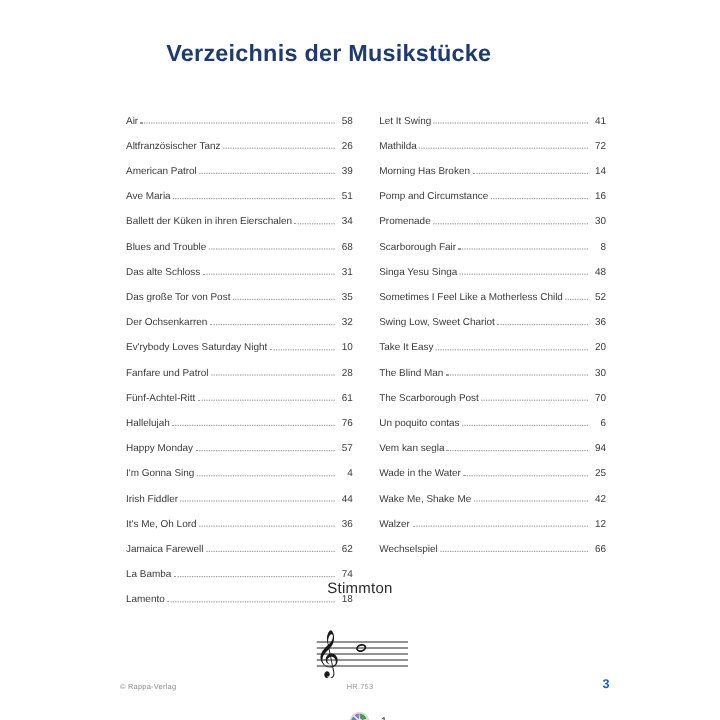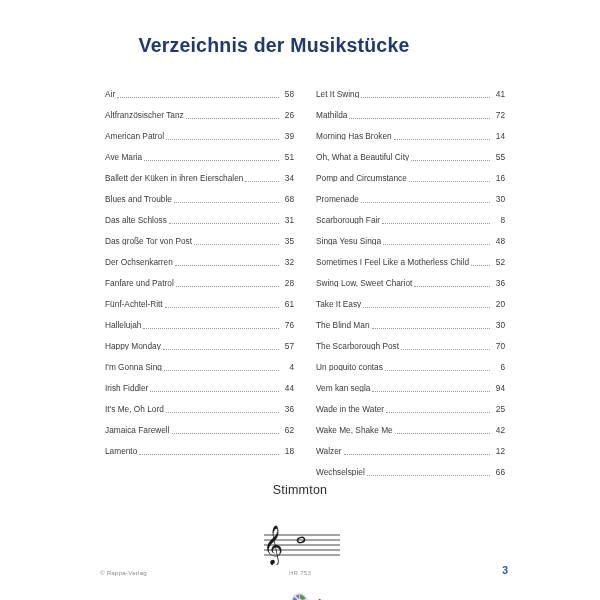--- a/index.html
+++ b/index.html
@@ -42,21 +42,21 @@
     width: 400px;
     display: flex;
     gap: 22px;
   }
   .col {
     width: 189px;
   }
 
   .toc-row {
     display: flex;
-    align-items: flex-start;
+    align-items: center;
     font-size: 8.3px;
     color: #3a3a3a;
     line-height: 1;
     height: 21px;
     white-space: nowrap;
   }
   .toc-title {
     flex: 0 1 auto;
     overflow: hidden;
     text-overflow: clip;
@@ -191,20 +191,25 @@
           <span class="toc-title">Das große Tor von Post</span>
           <span class="toc-dots"></span>
           <span class="toc-page">35</span>
         </div>
         <div class="toc-row">
           <span class="toc-title">Der Ochsenkarren</span>
           <span class="toc-dots"></span>
           <span class="toc-page">32</span>
         </div>
         <div class="toc-row">
+          <span class="toc-title">Ev'rybody Loves Saturday Night</span>
+          <span class="toc-dots"></span>
+          <span class="toc-page">10</span>
+        </div>
+        <div class="toc-row">
           <span class="toc-title">Fanfare und Patrol</span>
           <span class="toc-dots"></span>
           <span class="toc-page">28</span>
         </div>
         <div class="toc-row">
           <span class="toc-title">Fünf-Achtel-Ritt</span>
           <span class="toc-dots"></span>
           <span class="toc-page">61</span>
         </div>
         <div class="toc-row">
@@ -229,20 +234,25 @@
         </div>
         <div class="toc-row">
           <span class="toc-title">It's Me, Oh Lord</span>
           <span class="toc-dots"></span>
           <span class="toc-page">36</span>
         </div>
         <div class="toc-row">
           <span class="toc-title">Jamaica Farewell</span>
           <span class="toc-dots"></span>
           <span class="toc-page">62</span>
+        </div>
+        <div class="toc-row">
+          <span class="toc-title">La Bamba</span>
+          <span class="toc-dots"></span>
+          <span class="toc-page">74</span>
         </div>
         <div class="toc-row">
           <span class="toc-title">Lamento</span>
           <span class="toc-dots"></span>
           <span class="toc-page">18</span>
         </div>
       </div>
     <div class="col" id="right-col">
         <div class="toc-row">
           <span class="toc-title">Let It Swing</span>
@@ -251,25 +261,20 @@
         </div>
         <div class="toc-row">
           <span class="toc-title">Mathilda</span>
           <span class="toc-dots"></span>
           <span class="toc-page">72</span>
         </div>
         <div class="toc-row">
           <span class="toc-title">Morning Has Broken</span>
           <span class="toc-dots"></span>
           <span class="toc-page">14</span>
-        </div>
-        <div class="toc-row">
-          <span class="toc-title">Oh, What a Beautiful City</span>
-          <span class="toc-dots"></span>
-          <span class="toc-page">55</span>
         </div>
         <div class="toc-row">
           <span class="toc-title">Pomp and Circumstance</span>
           <span class="toc-dots"></span>
           <span class="toc-page">16</span>
         </div>
         <div class="toc-row">
           <span class="toc-title">Promenade</span>
           <span class="toc-dots"></span>
           <span class="toc-page">30</span>

